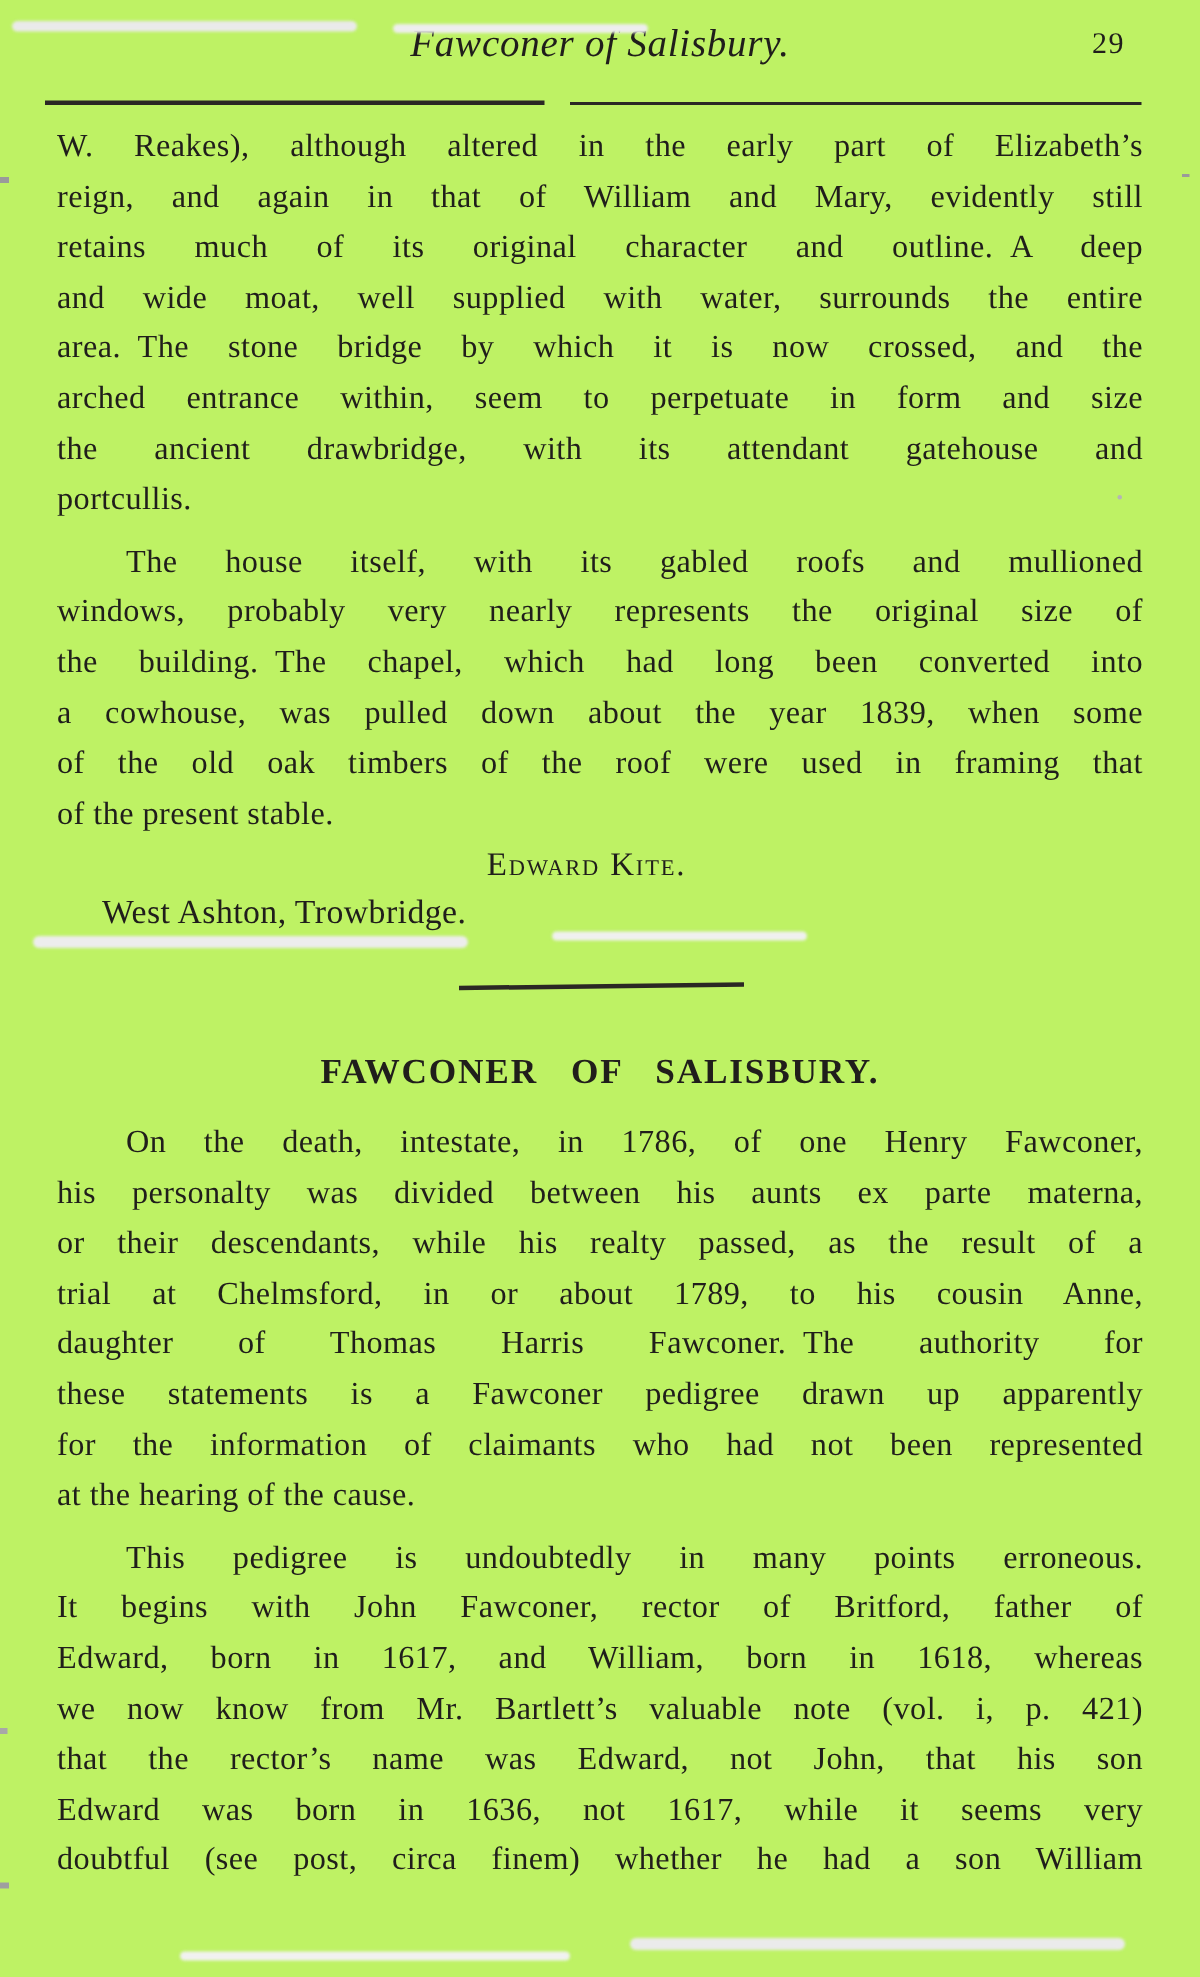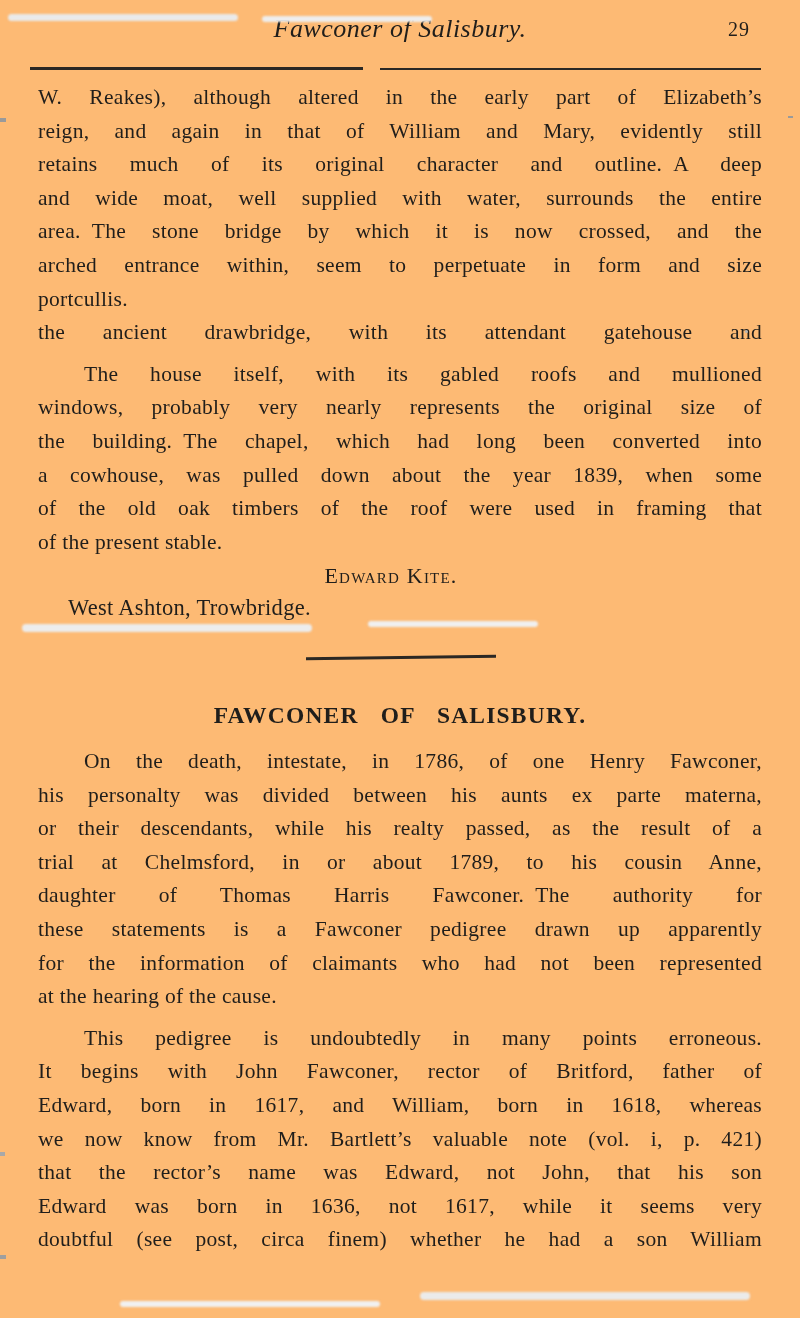--- a/index.html
+++ b/index.html
@@ -1,21 +1,21 @@
 <!DOCTYPE html>
 <html><head>
 <meta charset="utf-8">
 <style>
   html,body { margin:0; padding:0; }
   body { background:#e9e9e9; }
   .page {
     position:relative;
     width:800px; height:1318px;
     margin:0 auto;
-    background:#fdba74;
+    background:#bef264;
     overflow:hidden;
     font-family:"Liberation Serif", serif;
     color:#201e1b;
   }
   
   .header-title {
     position:absolute; top:14px; left:0; width:100%;
     text-align:center;
     font-style:italic;
     font-size:26px;
@@ -100,22 +100,22 @@
   <div class="rule rule-right"></div>
 
   <div class="text-block intro-block">
     <div class="para">
         <div class="line"><span>W. Reakes), although altered in the early part of Elizabeth’s</span></div>
         <div class="line"><span>reign, and again in that of William and Mary, evidently still</span></div>
         <div class="line"><span>retains much of its original character and outline. A deep</span></div>
         <div class="line"><span>and wide moat, well supplied with water, surrounds the entire</span></div>
         <div class="line"><span>area. The stone bridge by which it is now crossed, and the</span></div>
         <div class="line"><span>arched entrance within, seem to perpetuate in form and size</span></div>
+        <div class="line"><span>the ancient drawbridge, with its attendant gatehouse and</span></div>
         <div class="line last"><span>portcullis.</span></div>
-        <div class="line"><span>the ancient drawbridge, with its attendant gatehouse and</span></div>
       </div>
     <div class="para">
         <div class="line indent"><span>The house itself, with its gabled roofs and mullioned</span></div>
         <div class="line"><span>windows, probably very nearly represents the original size of</span></div>
         <div class="line"><span>the building. The chapel, which had long been converted into</span></div>
         <div class="line"><span>a cowhouse, was pulled down about the year 1839, when some</span></div>
         <div class="line"><span>of the old oak timbers of the roof were used in framing that</span></div>
         <div class="line last"><span>of the present stable.</span></div>
       </div>
     <div class="signature">Edward Kite.</div>

